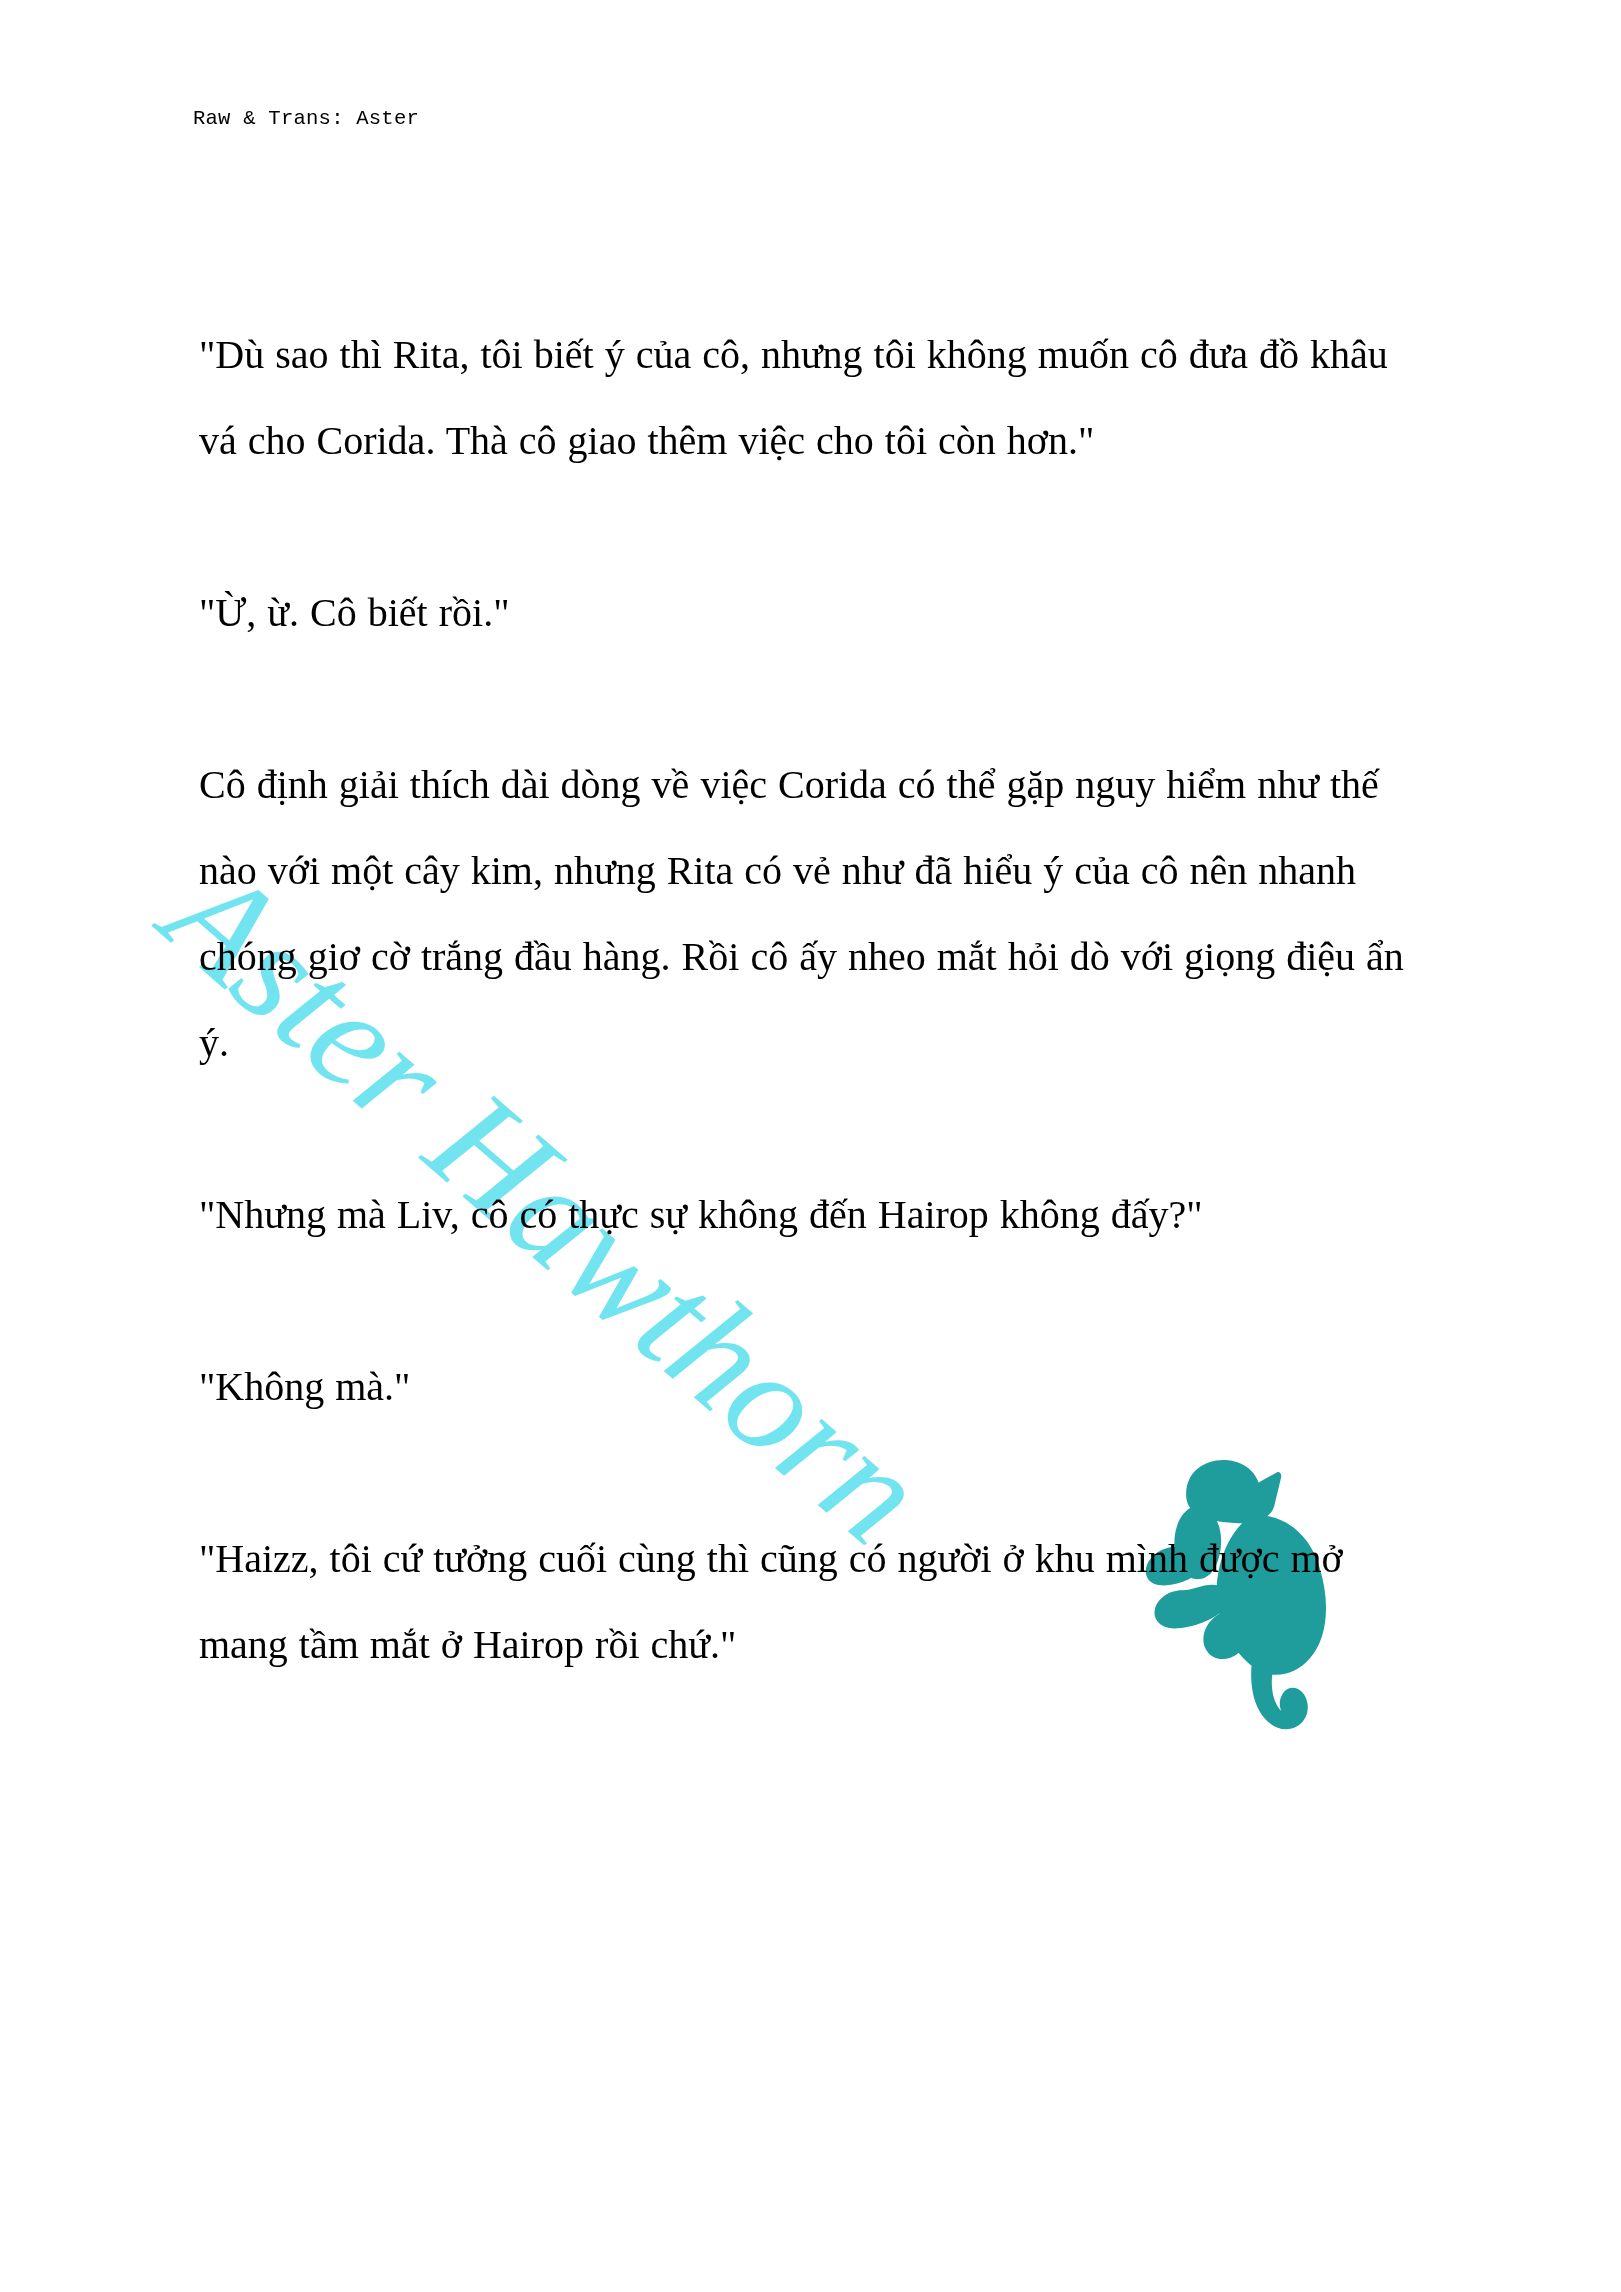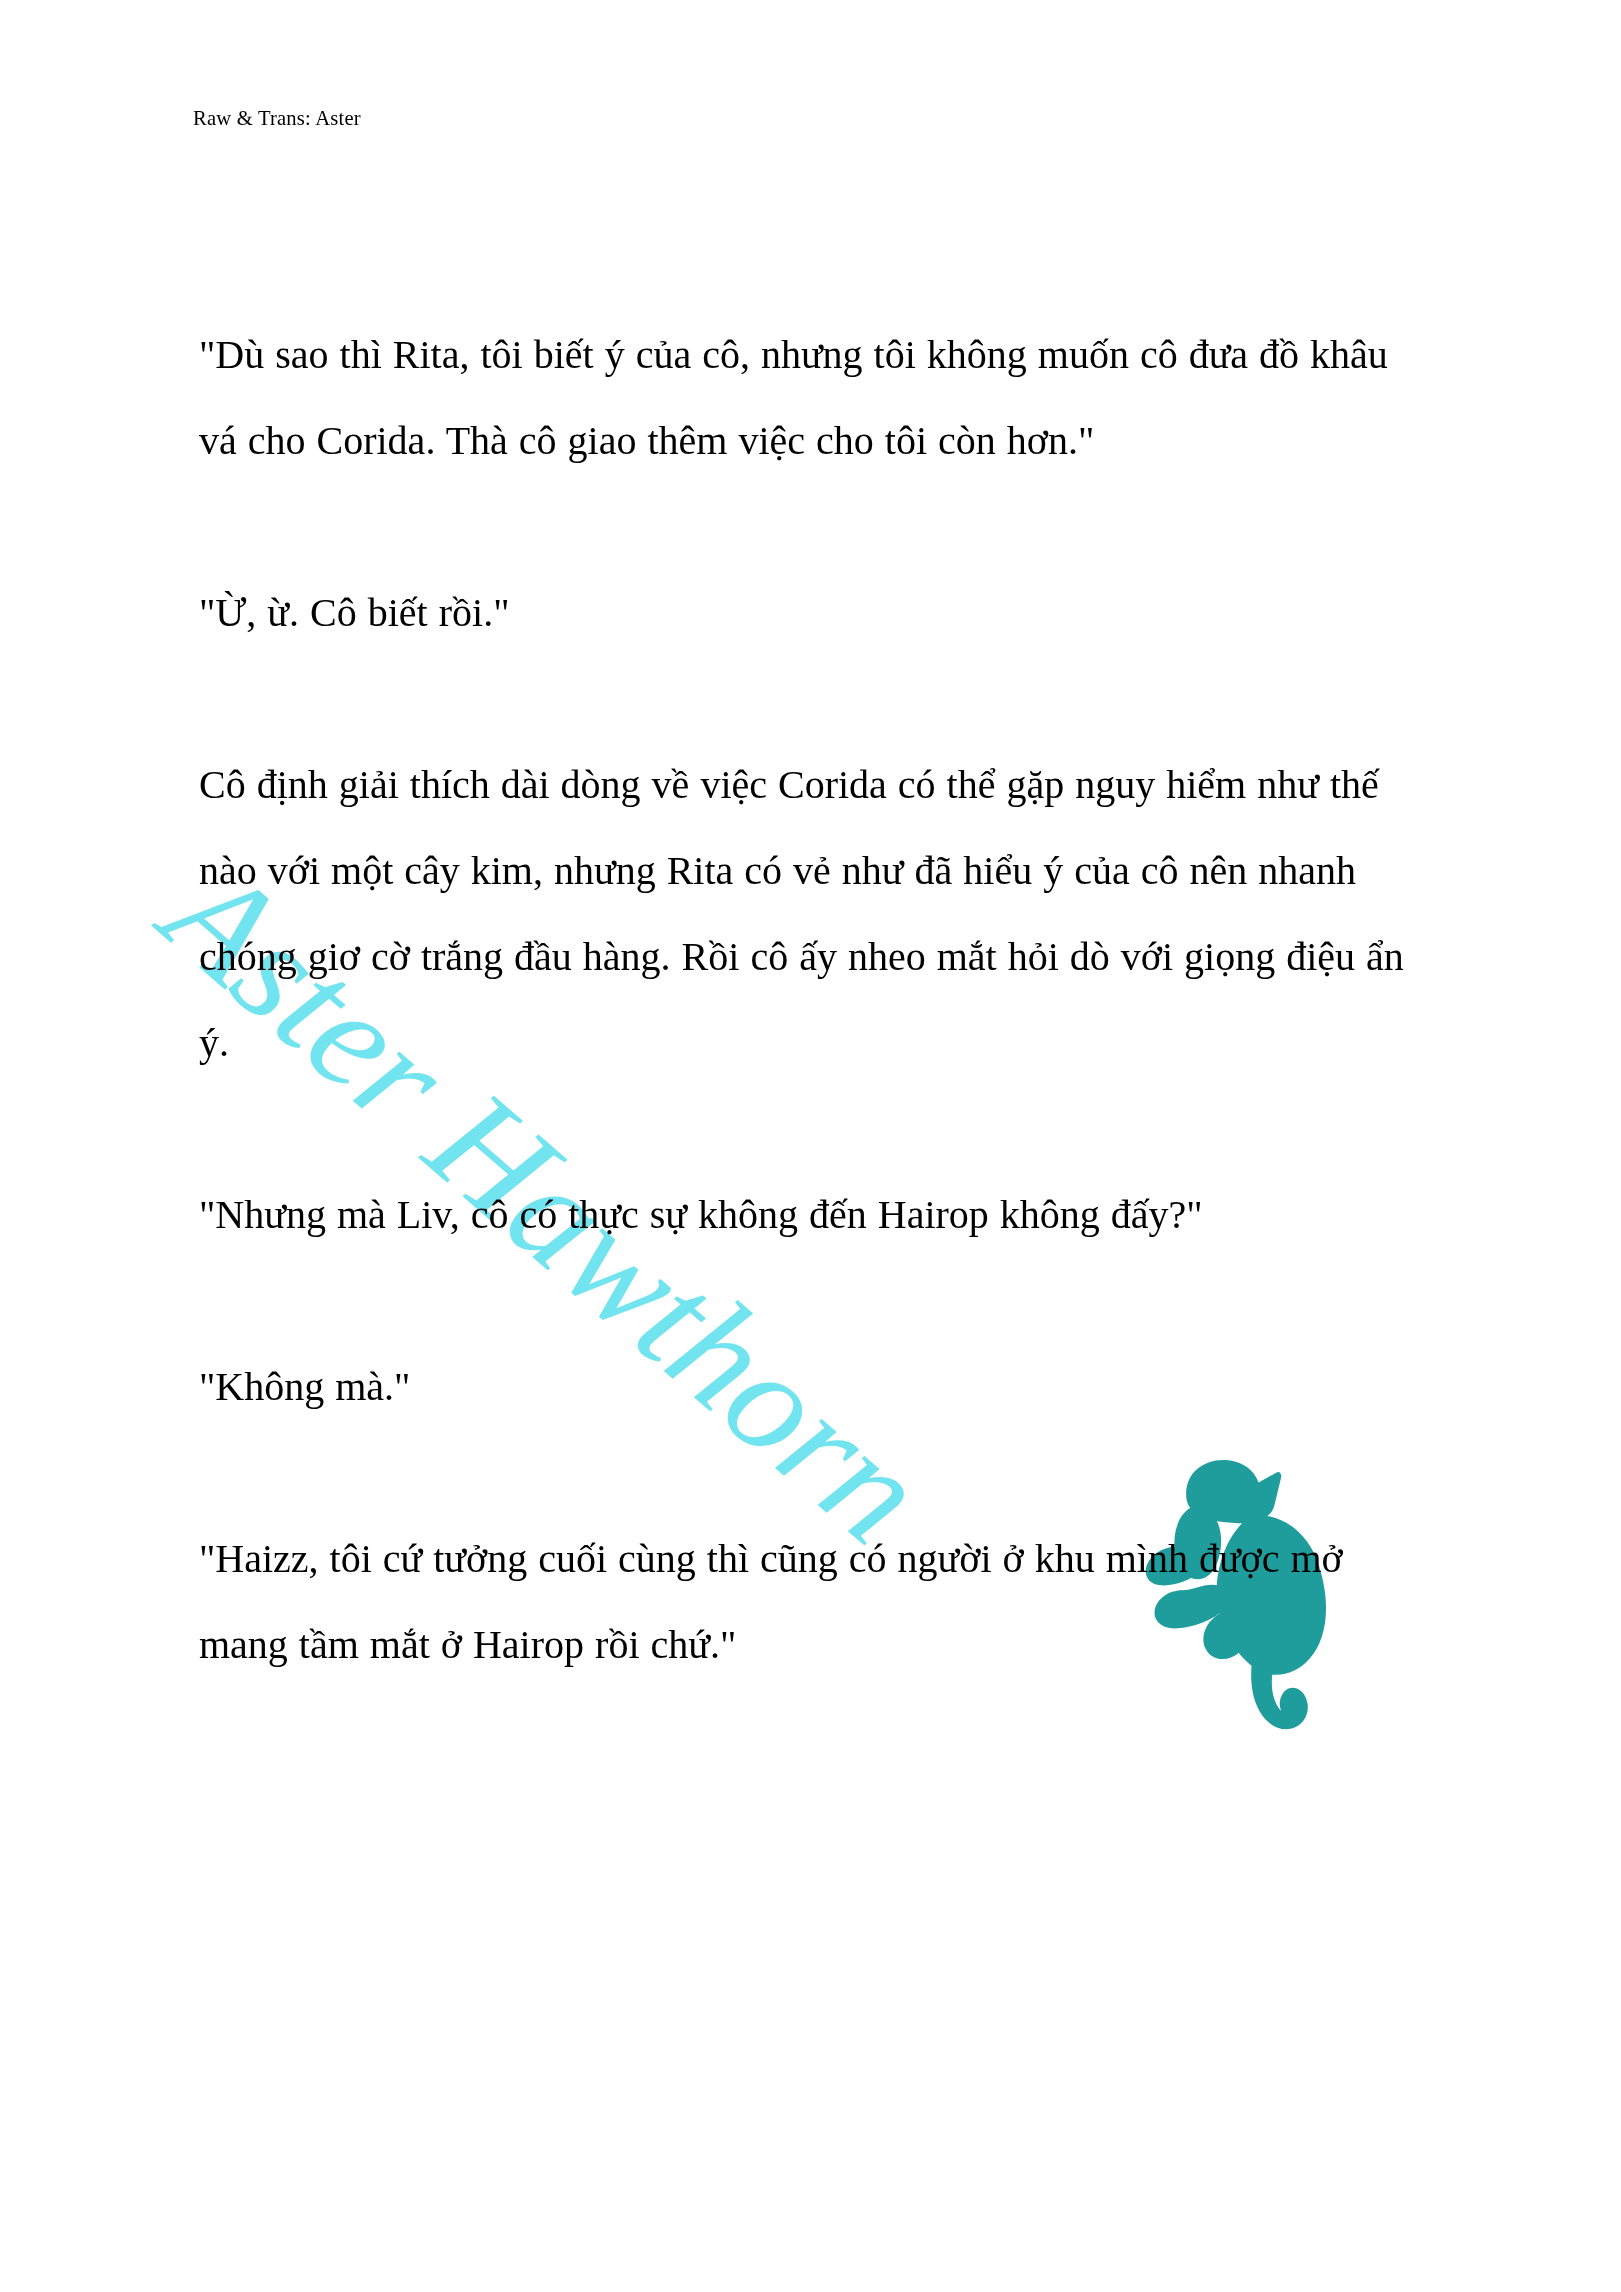--- a/index.html
+++ b/index.html
@@ -20,21 +20,21 @@
     height: 2293px;
     background: #ffffff;
     overflow: hidden;
   }
 
   
   .doc-header {
     position: absolute;
     left: 193px;
     top: 106px;
-    font-family: Liberation Serif, serif;
+    font-family: Liberation Mono, monospace;
     font-size: 20.6px;
     line-height: 25.5px;
     color: #000000;
     letter-spacing: 0.2px;
     white-space: nowrap;
     z-index: 5;
   }
 
   
   .watermark-layer {

